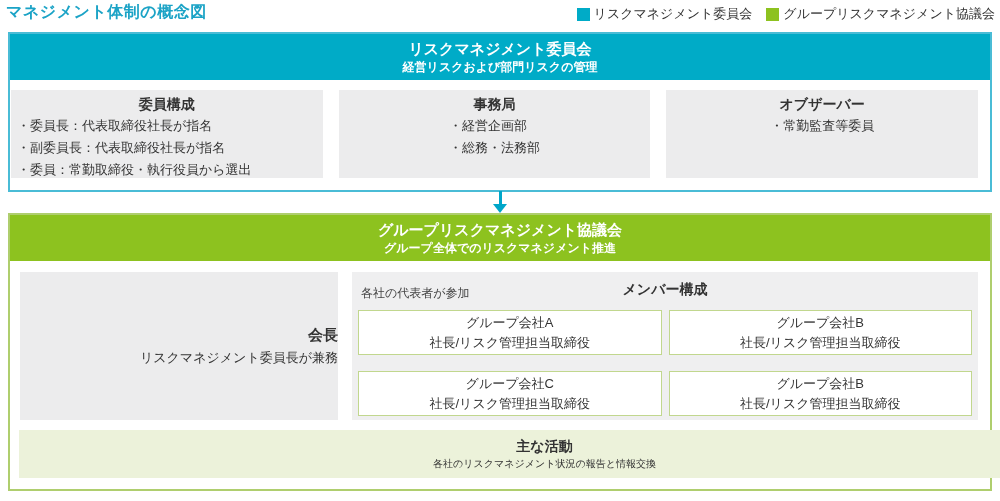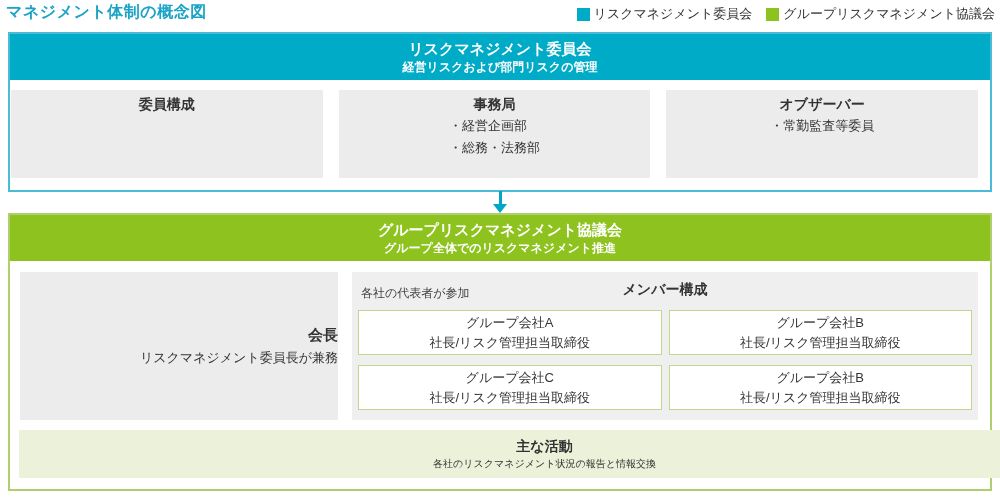--- a/index.html
+++ b/index.html
@@ -51,21 +51,21 @@
     position:absolute;left:10px;top:57px;width:318px;height:148px;background:#ECECED;
     display:flex;flex-direction:column;justify-content:center;align-items:flex-end;gap:4px;
   }
   .chair-title{font-weight:bold;font-size:15px;}
   .chair-note{font-size:13px;}
   .member-area{position:absolute;left:342px;top:57px;width:626px;height:148px;background:#EFEFF0;}
   .member-note{position:absolute;left:9px;top:13px;font-size:12px;color:#444;}
   .member-title{text-align:center;margin-top:9px;font-weight:bold;font-size:14px;}
   .member-grid{
     position:absolute;left:6px;top:38px;right:6px;
-    display:grid;grid-template-columns:1fr 1fr;gap:10px 7px;
+    display:grid;grid-template-columns:1fr 1fr;gap:16px 7px;
   }
   .company-box{
     background:#fff;border:1px solid #C1D78E;height:45px;box-sizing:border-box;
     display:flex;flex-direction:column;justify-content:center;align-items:center;
     font-size:13px;line-height:1.5;
   }
   .activity-box{
     position:absolute;left:9px;top:215px;width:963px;height:48px;background:#ECF2DA;
     display:flex;flex-direction:column;justify-content:center;align-items:center;padding-left:44px;
   }
@@ -91,20 +91,25 @@
   </div>
 
   <div class="section sec-committee">
     <div class="sec-header teal">
       <div class="sec-title">リスクマネジメント委員会</div>
       <div class="sec-subtitle">経営リスクおよび部門リスクの管理</div>
     </div>
     <div class="committee-body">
       <div class="gray-box">
         <div class="box-title">委員構成</div>
+        <div class="box-lines">
+          <div>・委員長：代表取締役社長が指名</div>
+          <div>・副委員長：代表取締役社長が指名</div>
+          <div>・委員：常勤取締役・執行役員から選出</div>
+        </div>
       </div>
       <div class="gray-box center">
         <div class="box-title">事務局</div>
         <div class="box-lines inline">
           <div>・経営企画部</div>
           <div>・総務・法務部</div>
         </div>
       </div>
       <div class="gray-box center">
         <div class="box-title">オブザーバー</div>

